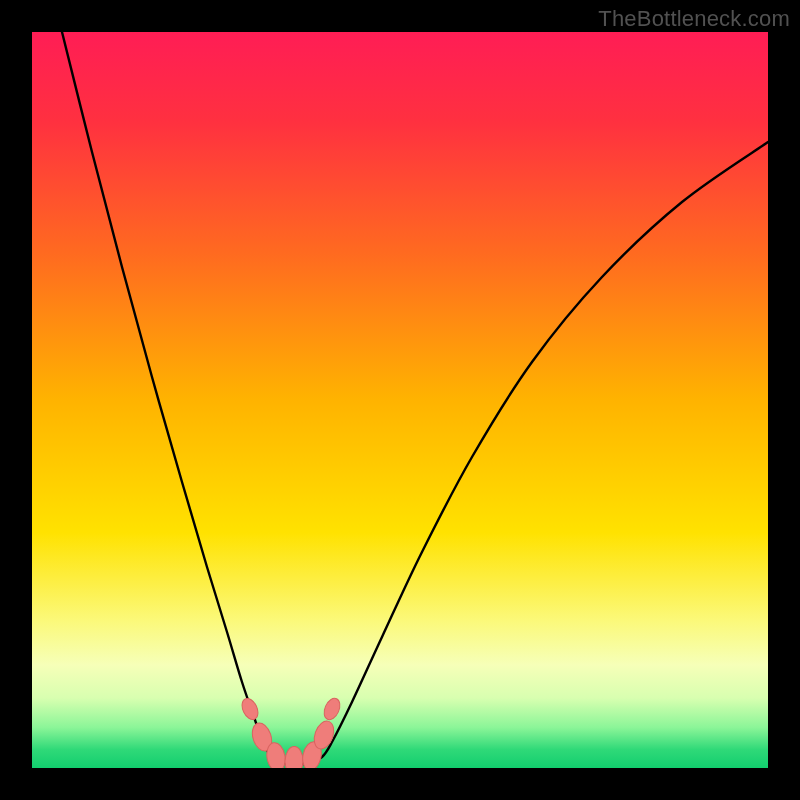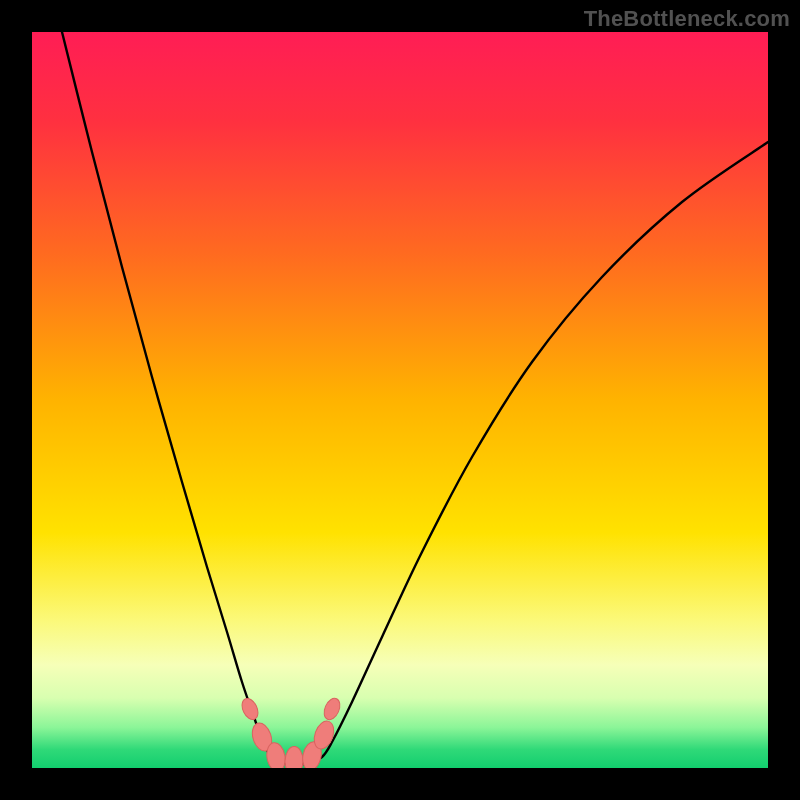--- a/index.html
+++ b/index.html
@@ -19,21 +19,21 @@
     height: 736px;
     background: #fff;
     overflow: hidden;
   }
   .watermark {
     position: absolute;
     top: 6px;
     right: 10px;
     font-size: 22px;
     color: #515151;
-    font-weight: 700;
+    font-weight: 400;
     letter-spacing: 0.2px;
   }
   svg { display: block; }
 </style>
 </head>
 <body>
 
 <div class="watermark">TheBottleneck.com</div>
 
 <div class="frame">

